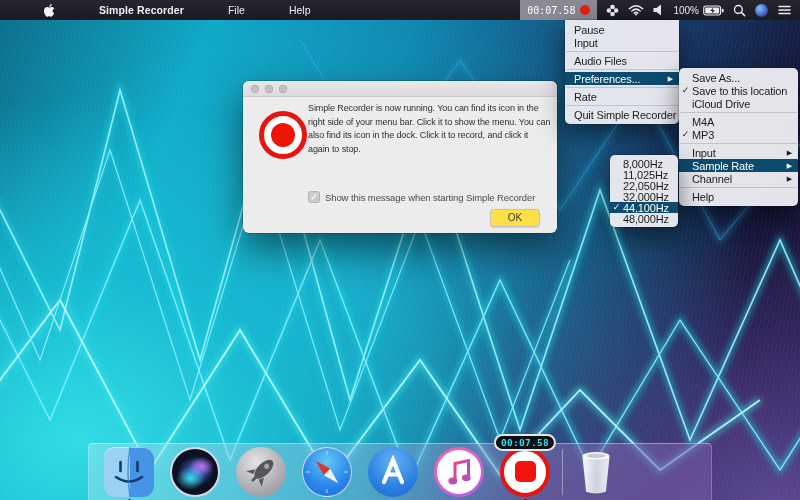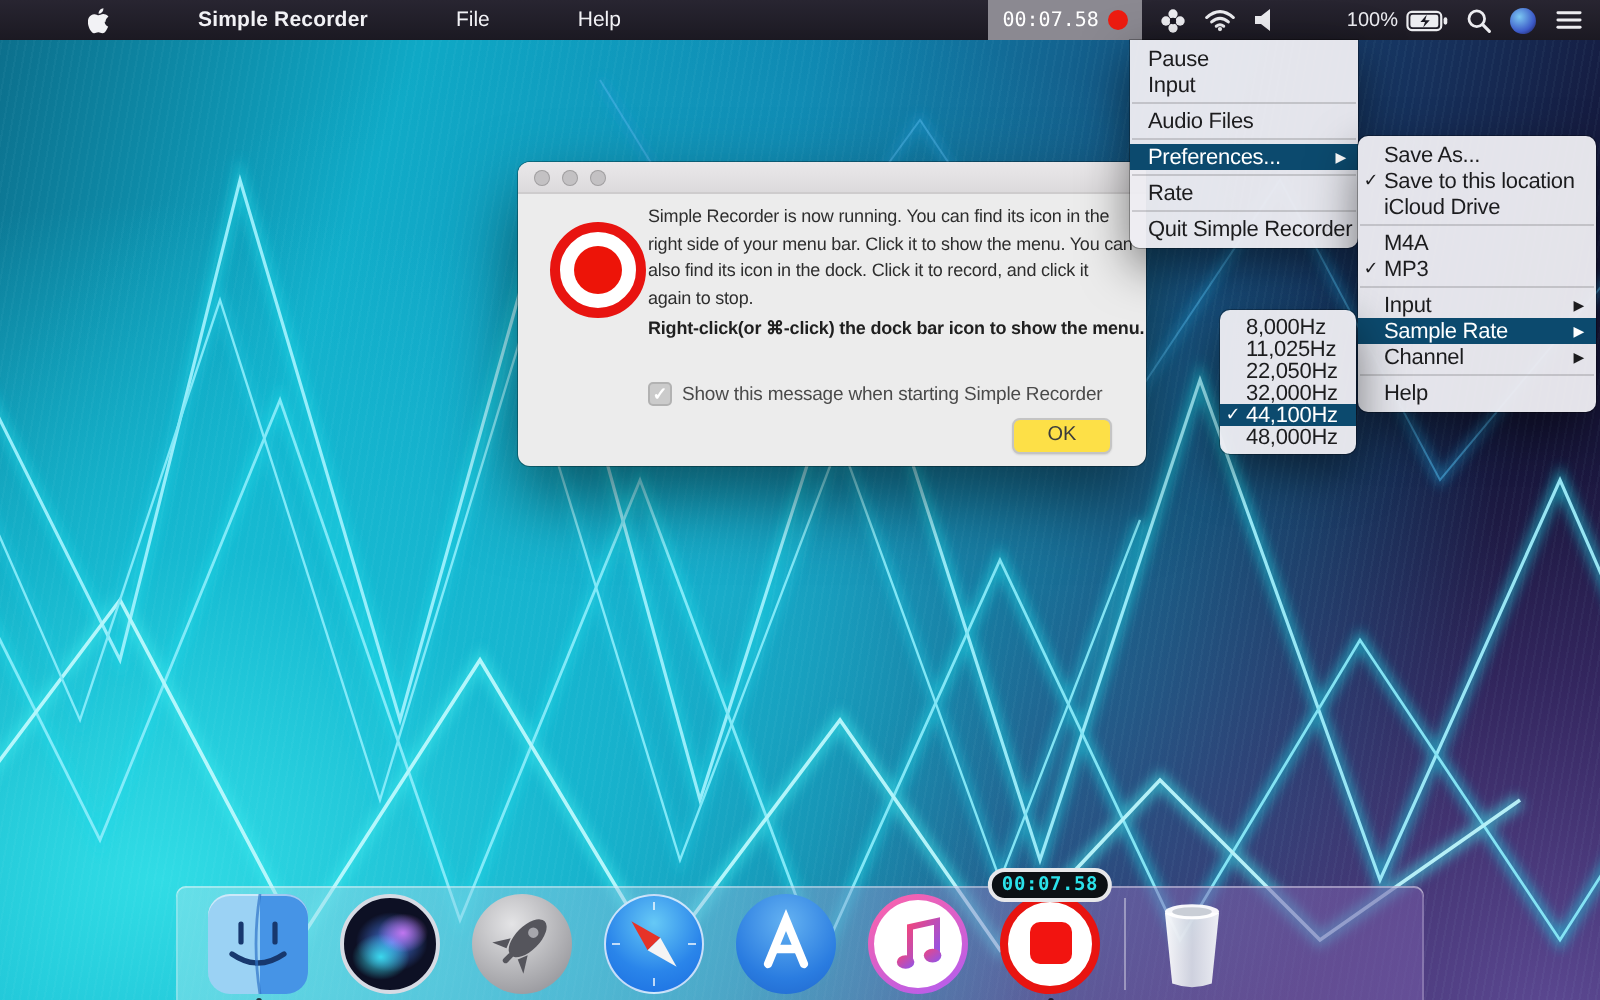--- a/index.html
+++ b/index.html
@@ -21,21 +21,21 @@
   .menubar{position:absolute;top:0;left:0;right:0;height:20px;z-index:60;
     background:linear-gradient(180deg,#282531,#1b1922);display:flex;align-items:center;
     color:#f1f1f5;font-size:10.5px;}
   .mb-left{display:flex;align-items:center;gap:13px;padding-left:13px;height:100%;}
   .mb-title{font-weight:bold;letter-spacing:.1px;}
   .mb-item{cursor:default;margin-left:31px;}
   .mb-right{margin-left:auto;display:flex;align-items:center;gap:9px;padding-right:8px;height:100%;}
   .timer-chip{height:20px;display:flex;align-items:center;gap:5px;padding:0 7px;background:#8b8991;}
   .timer-text{font-family:"DejaVu Sans Mono",monospace;font-size:10px;color:#fff;}
   .rec-dot{width:10px;height:10px;border-radius:50%;background:#ed1c10;}
-  .batt-group{display:flex;align-items:flex-end;gap:4px;font-size:10px;color:#ededf2;margin-left:26px;}
+  .batt-group{display:flex;align-items:flex-end;gap:4px;font-size:10px;color:#ededf2;}
   .stico{display:block;}
 
   
   .menu{position:absolute;background:rgba(237,236,241,.96);color:#1c1c1e;font-size:11px;
     letter-spacing:-.15px;padding:3px 0;border-radius:5px;z-index:80;
     box-shadow:0 0 0 .5px rgba(0,0,0,.28), 0 9px 24px rgba(0,0,0,.5);}
   .menu-main{left:565px;top:20px;width:114px;border-radius:0 0 5px 5px;}
   .menu-prefs{left:679px;top:68px;width:119px;z-index:85;}
   .menu-rate{left:610px;top:155px;width:68px;z-index:90;}
   .mi{height:13px;display:flex;align-items:center;position:relative;white-space:nowrap;}
@@ -43,21 +43,21 @@
   .mi .gut{flex:0 0 13px;text-align:center;font-size:9px;line-height:11px;}
   .menu-main .mi .gut{flex:0 0 9px;}
   .mi .lbl{flex:1;overflow:hidden;}
   .mi .arr{font-size:7px;margin:0 6px 0 4px;}
   .mi.hl{background:#0c4a6e;color:#fff;}
   .msep{height:1px;background:rgba(0,0,0,.15);margin:2px 1px;}
 
   
   .dialog{position:absolute;left:243px;top:81px;width:314px;height:152px;z-index:30;
     background:#ececec;border-radius:6px;
-    box-shadow:0 0 0 .5px rgba(0,0,0,.3), 0 16px 36px rgba(0,0,0,.5);margin-left:16px;}
+    box-shadow:0 0 0 .5px rgba(0,0,0,.3), 0 16px 36px rgba(0,0,0,.5);}
   .titlebar{height:15px;background:linear-gradient(#eae8ea,#dcdadc);border-bottom:1px solid #cecccd;
     border-radius:6px 6px 0 0;display:flex;align-items:center;gap:6px;padding-left:8px;}
   .tl{width:8px;height:8px;border-radius:50%;background:#c3c1c3;box-shadow:inset 0 0 0 .5px rgba(0,0,0,.18);}
   .dbody{position:relative;height:136px;}
   .rec-badge-icon{position:absolute;left:16px;top:14px;width:38px;height:38px;border-radius:50%;
     background:#fff;border:5px solid #e81410;}
   .rec-badge-icon .inner{position:absolute;left:50%;top:50%;width:24px;height:24px;margin:-12px 0 0 -12px;
     border-radius:50%;background:#ed1408;}
   .dmsg{position:absolute;left:65px;top:5px;width:244px;font-size:9px;line-height:13.5px;
     color:#2e2e2e;letter-spacing:-.1px;}
@@ -329,21 +329,20 @@
     <div class="titlebar">
       <span class="tl"></span>
       <span class="tl"></span>
       <span class="tl"></span>
     </div>
     <div class="dbody">
       <div class="rec-badge-icon">
           <div class="inner"></div>
         </div>
       <div class="dmsg">Simple Recorder is now running. You can find its icon in the right side of your menu bar. Click it to show the menu. You can also find its icon in the dock. Click it to record, and click it again to stop.</div>
-      <div class="dnote">Right-click(or ⌘-click) the dock bar icon to show the menu.</div>
       <div class="dcheckrow">
         <span class="checkbox">✓</span>
         <span class="dchecklabel">Show this message when starting Simple Recorder</span>
       </div>
       <div class="ok-btn">OK</div>
     </div>
   </div>
 
   <div class="dock">
     <div class="dock-item running">

